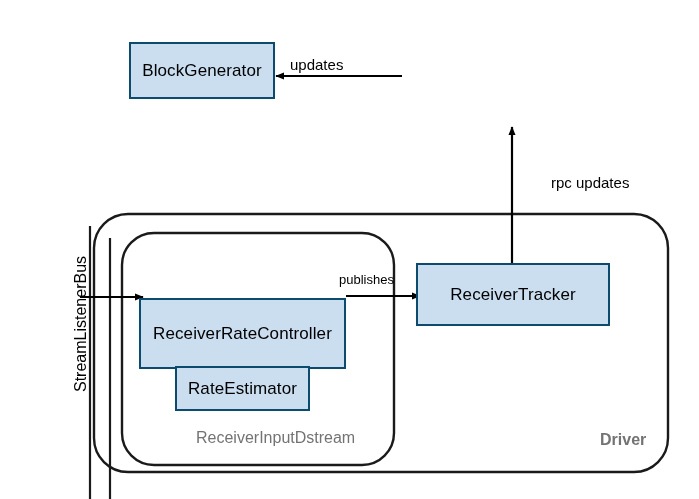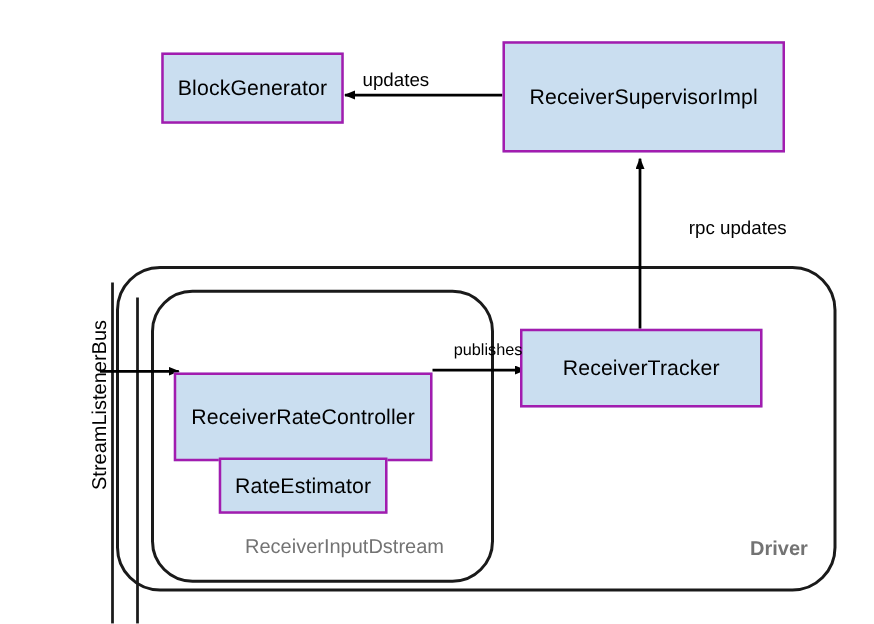--- a/index.html
+++ b/index.html
@@ -23,21 +23,21 @@
     left: 0;
     top: 0;
     width: 699px;
     height: 499px;
     pointer-events: none;
   }
   .node {
     position: absolute;
     box-sizing: border-box;
     background: #cadef0;
-    border: 2px solid #a21caf;
+    border: 2px solid #0c4a6e;
     display: flex;
     align-items: center;
     justify-content: center;
     color: #000000;
     font-size: 17px;
     letter-spacing: 0.1px;
     white-space: nowrap;
     z-index: 3;
   }
   .edge-label {
@@ -95,23 +95,20 @@
 
     <line x1="346" y1="296" x2="420" y2="296" stroke="#000000" stroke-width="2.2" marker-end="url(#arrow-end)"></line>
 
     <line x1="243" y1="334" x2="243" y2="364" stroke="#000000" stroke-width="2.2" marker-end="url(#arrow-end)" marker-start="url(#arrow-start)"></line>
   </svg>
 
   <div class="node" style="left:129px; top:42px; width:146px; height:57px;">
     <span>BlockGenerator</span>
   </div>
 
-  <div class="node" style="left:402px; top:33px; width:226px; height:89px;">
-    <span>ReceiverSupervisorImpl</span>
-  </div>
 
   <div class="node" style="left:139px; top:261px; width:207px; height:71px;margin-top:37px;">
     <span>ReceiverRateController</span>
   </div>
 
   <div class="node" style="left:175px; top:366px; width:135px; height:45px;">
     <span>RateEstimator</span>
   </div>
 
   <div class="node" style="left:416px; top:263px; width:194px; height:63px;">
@@ -119,21 +116,21 @@
   </div>
 
   <div class="edge-label" style="left:290px; top:56px;">
     <span>updates</span>
   </div>
 
   <div class="edge-label" style="left:551px; top:174px;">
     <span>rpc updates</span>
   </div>
 
-  <div class="edge-label" style="left:339px; top:272px; font-size:13px;margin-left:24px;">
+  <div class="edge-label" style="left:339px; top:272px; font-size:13px;">
     <span>publishes</span>
   </div>
 
   <div class="group-label" style="left:196px; top:429px;">
     <span>ReceiverInputDstream</span>
   </div>
 
   <div class="group-label" style="left:600px; top:431px;font-weight:bold;">
     <span>Driver</span>
   </div>

